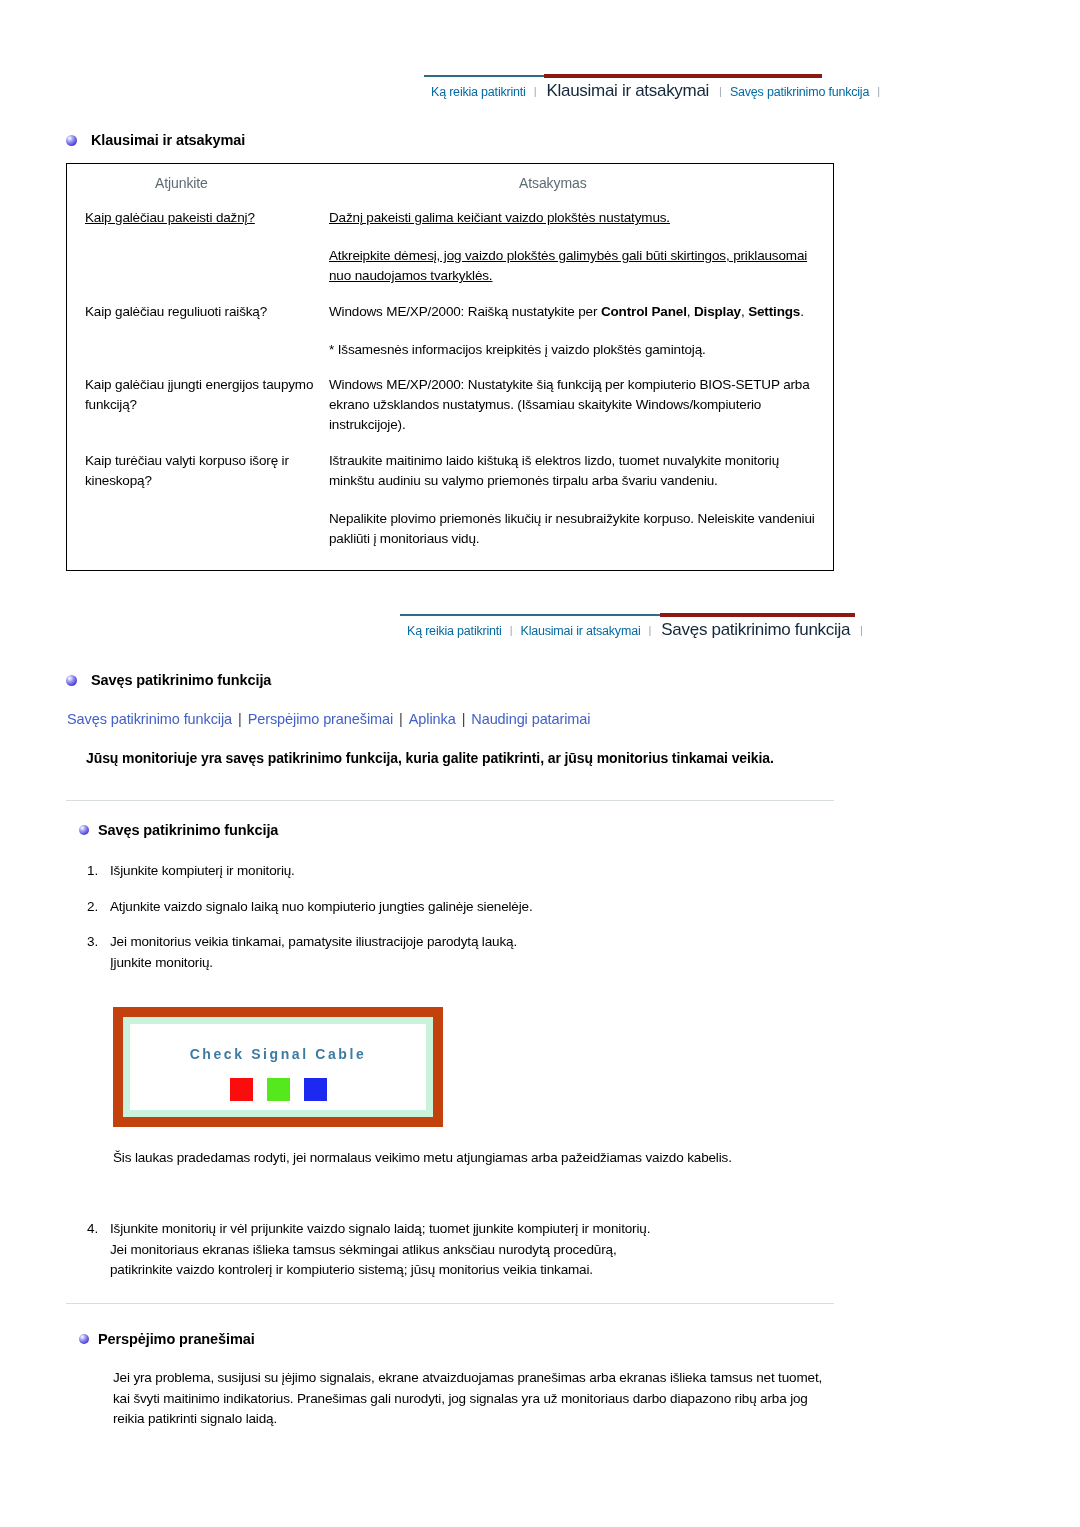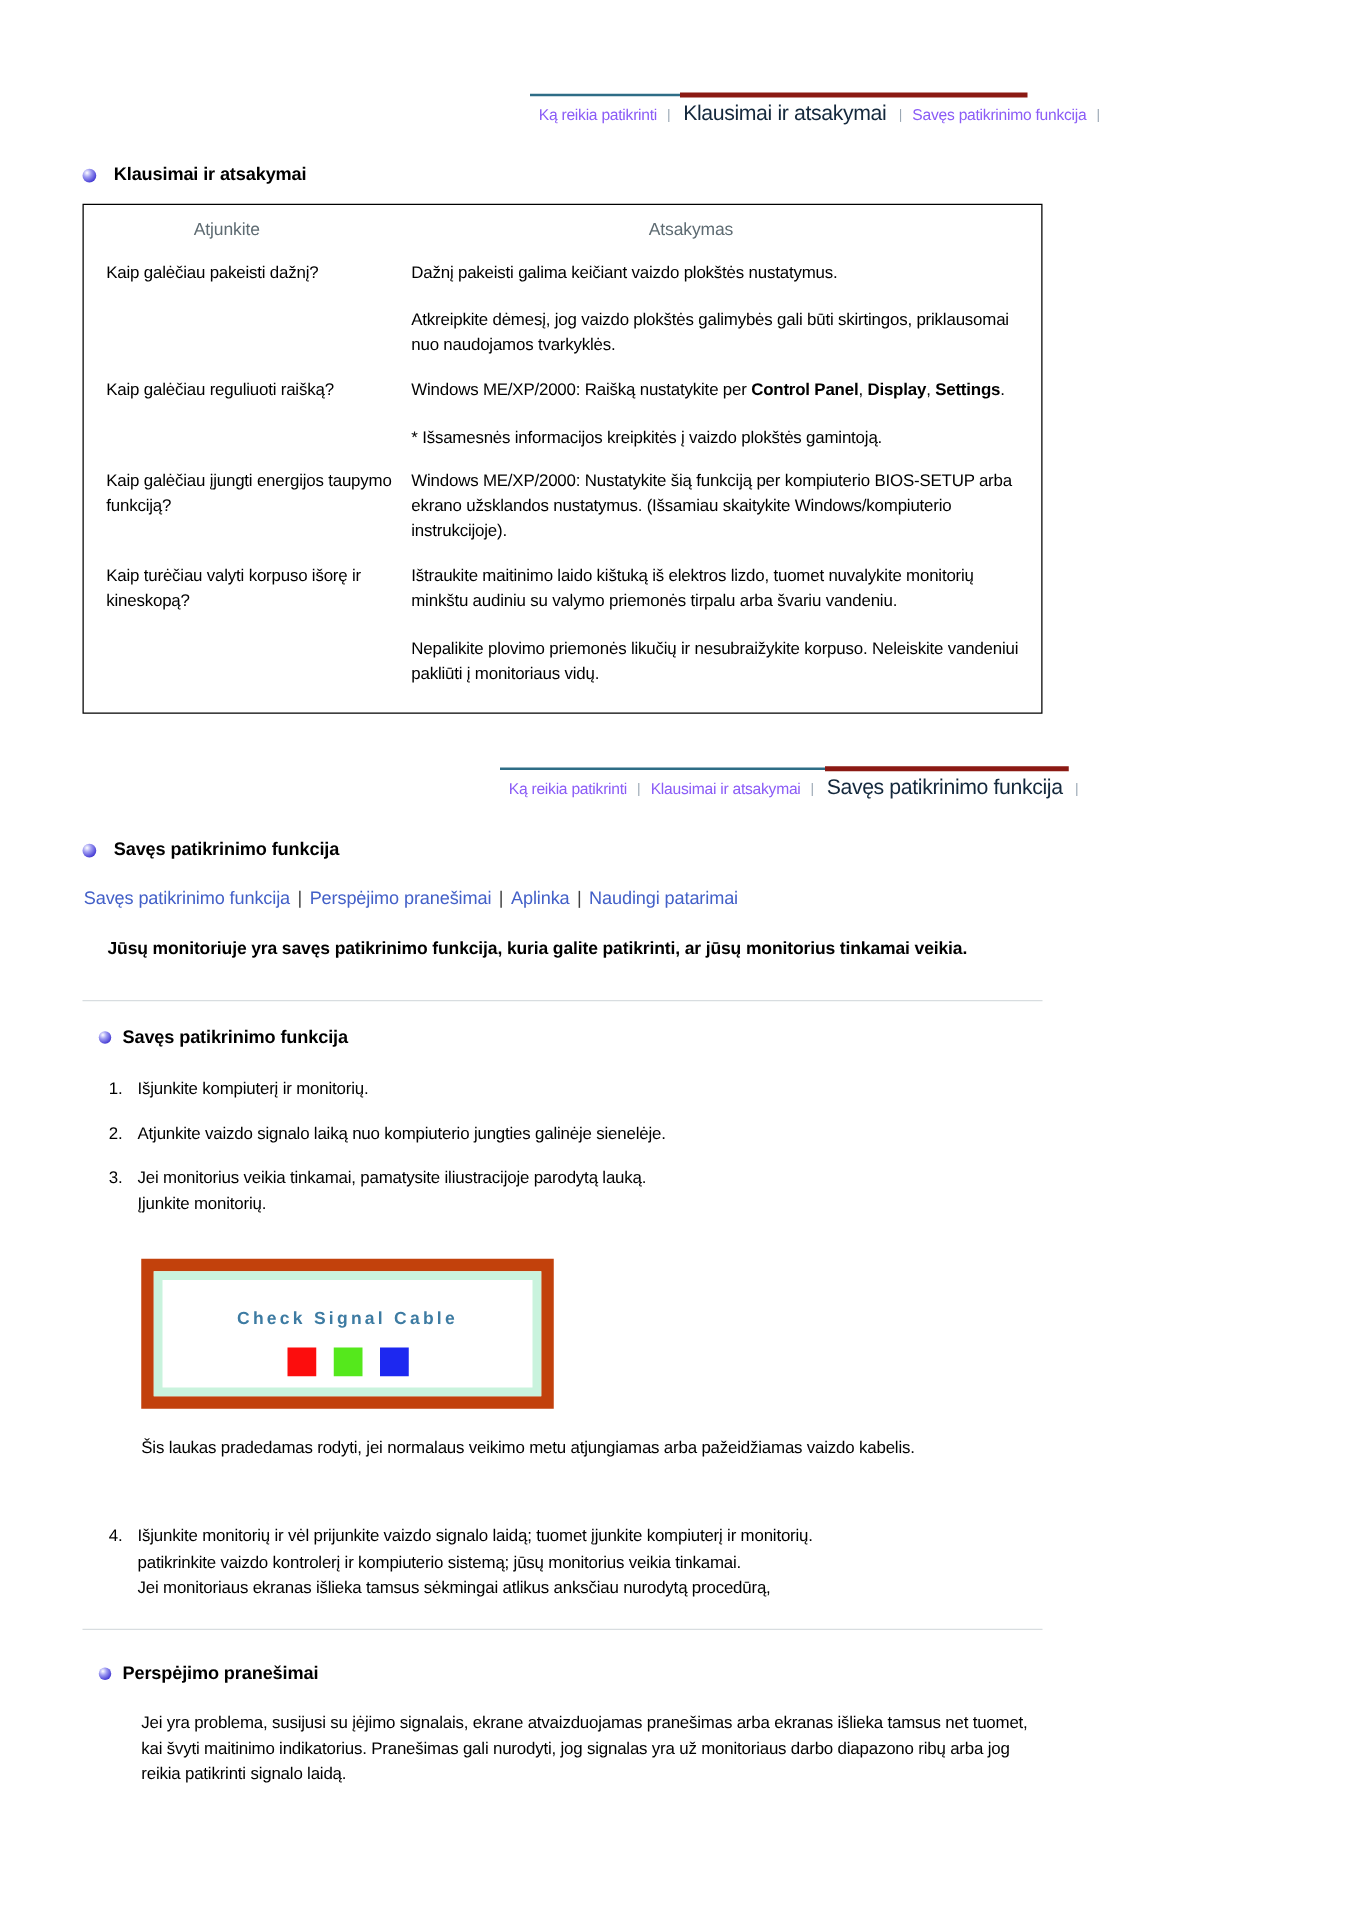--- a/index.html
+++ b/index.html
@@ -49,21 +49,21 @@
   }
   .nav-items {
     position: absolute;
     top: 8px;
     left: 0;
     display: flex;
     align-items: baseline;
     white-space: nowrap;
   }
   .nav-item {
-    color: #8b5cf6;
+    color: #0369a1;
     font-size: 12.5px;
     letter-spacing: -0.2px;
     padding: 0 7px;
     line-height: 18px;
   }
   .nav-item.active {
     color: #14283c;
     font-size: 17px;
     letter-spacing: -0.3px;
     padding: 0 9px;
@@ -254,21 +254,21 @@
     <span class="sec-head-text">Klausimai ir atsakymai</span>
   </div>
 
   <div class="faq-table" style="left:66px; top:163px; width:768px; height:408px;">
 
     <div class="faq-thead">
       <div class="faq-th q">Atjunkite</div>
       <div class="faq-th a">Atsakymas</div>
     </div>
 
-    <div class="faq-row" style="margin-top:6px;">
+    <div class="faq-row" style="margin-top:6px;text-decoration:underline;">
       <div class="faq-q">
         <p>Kaip galėčiau pakeisti dažnį?</p>
       </div>
       <div class="faq-a">
         <p>Dažnį pakeisti galima keičiant vaizdo plokštės nustatymus.</p>
         <p>Atkreipkite dėmesį, jog vaizdo plokštės galimybės gali būti skirtingos, priklausomai nuo naudojamos tvarkyklės.</p>
       </div>
     </div>
 
     <div class="faq-row" style="margin-top:16px;">
@@ -363,22 +363,22 @@
     </div>
   </div>
 
   <div class="para" style="left:113px; top:1148px; width:712px;">Šis laukas pradedamas rodyti, jei normalaus veikimo metu atjungiamas arba pažeidžiamas vaizdo kabelis.</div>
 
   <div class="olist" style="left:80px; top:1219px; width:745px;">
     <div class="oitem">
       <div class="num">4.</div>
       <div class="txt">
         <div>Išjunkite monitorių ir vėl prijunkite vaizdo signalo laidą; tuomet įjunkite kompiuterį ir monitorių.</div>
+        <div>Jei monitoriaus ekranas išlieka tamsus sėkmingai atlikus anksčiau nurodytą procedūrą,</div>
         <div>patikrinkite vaizdo kontrolerį ir kompiuterio sistemą; jūsų monitorius veikia tinkamai.</div>
-        <div>Jei monitoriaus ekranas išlieka tamsus sėkmingai atlikus anksčiau nurodytą procedūrą,</div>
       </div>
     </div>
   </div>
 
   <div class="hr-line" style="left:66px; top:1303px; width:768px;"></div>
 
   <div class="sec-head" style="left:79px; top:1331px; gap:9px;">
     <span class="bullet-ball small"></span>
     <span class="sec-head-text">Perspėjimo pranešimai</span>
   </div>

